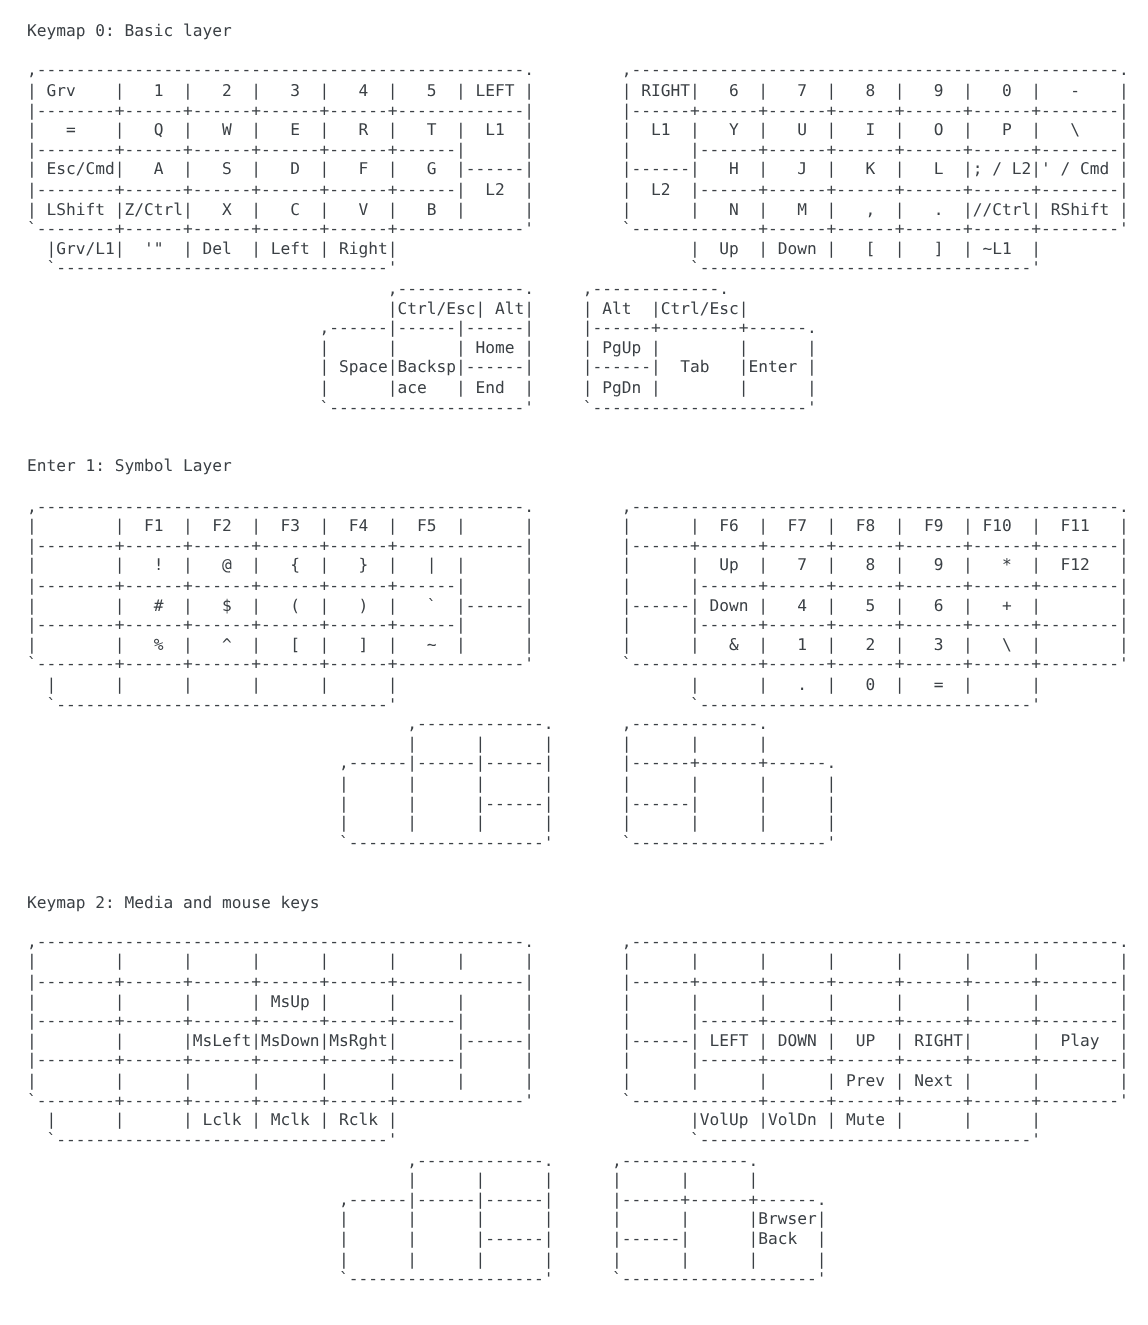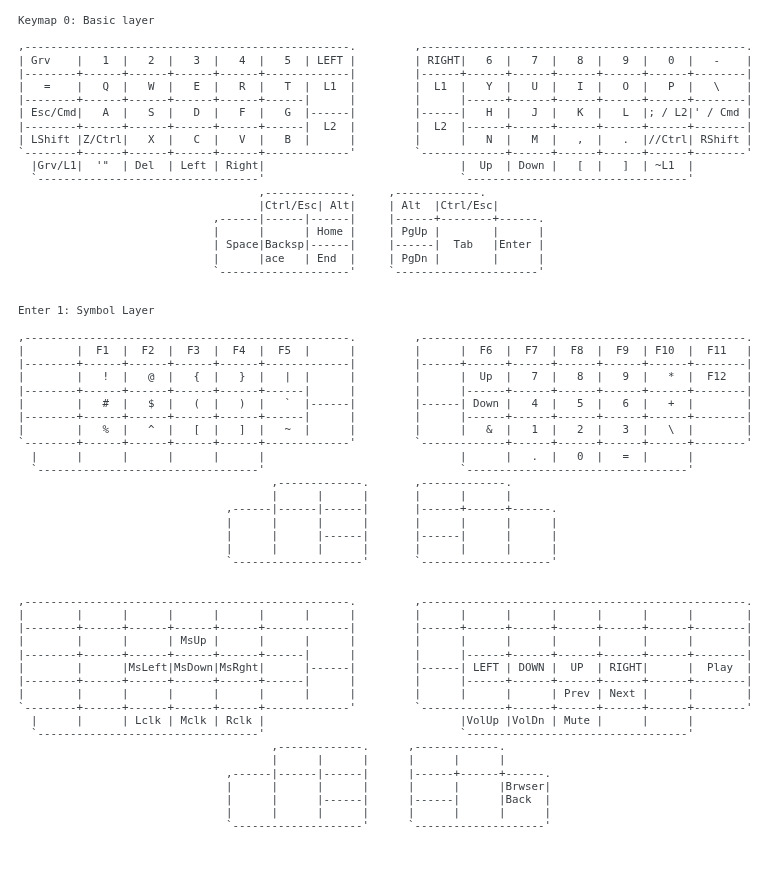--- a/index.html
+++ b/index.html
@@ -80,20 +80,21 @@
                                        ,-------------.       ,-------------.
                                        |      |      |       |      |      |
                                 ,------|------|------|       |------+------+------.
                                 |      |      |      |       |      |      |      |
                                 |      |      |------|       |------|      |      |
                                 |      |      |      |       |      |      |      |
                                 `--------------------'       `--------------------'</pre>
   </section>
 
   <section class="keymap-section">
+    <div class="keymap-title">Keymap 2: Media and mouse keys</div>
     <pre class="keymap-ascii">,--------------------------------------------------.         ,--------------------------------------------------.
 |        |      |      |      |      |      |      |         |      |      |      |      |      |      |        |
 |--------+------+------+------+------+-------------|         |------+------+------+------+------+------+--------|
 |        |      |      | MsUp |      |      |      |         |      |      |      |      |      |      |        |
 |--------+------+------+------+------+------|      |         |      |------+------+------+------+------+--------|
 |        |      |MsLeft|MsDown|MsRght|      |------|         |------| LEFT | DOWN |  UP  | RIGHT|      |  Play  |
 |--------+------+------+------+------+------|      |         |      |------+------+------+------+------+--------|
 |        |      |      |      |      |      |      |         |      |      |      | Prev | Next |      |        |
 `--------+------+------+------+------+-------------'         `-------------+------+------+------+------+--------'
   |      |      | Lclk | Mclk | Rclk |                              |VolUp |VolDn | Mute |      |      |

